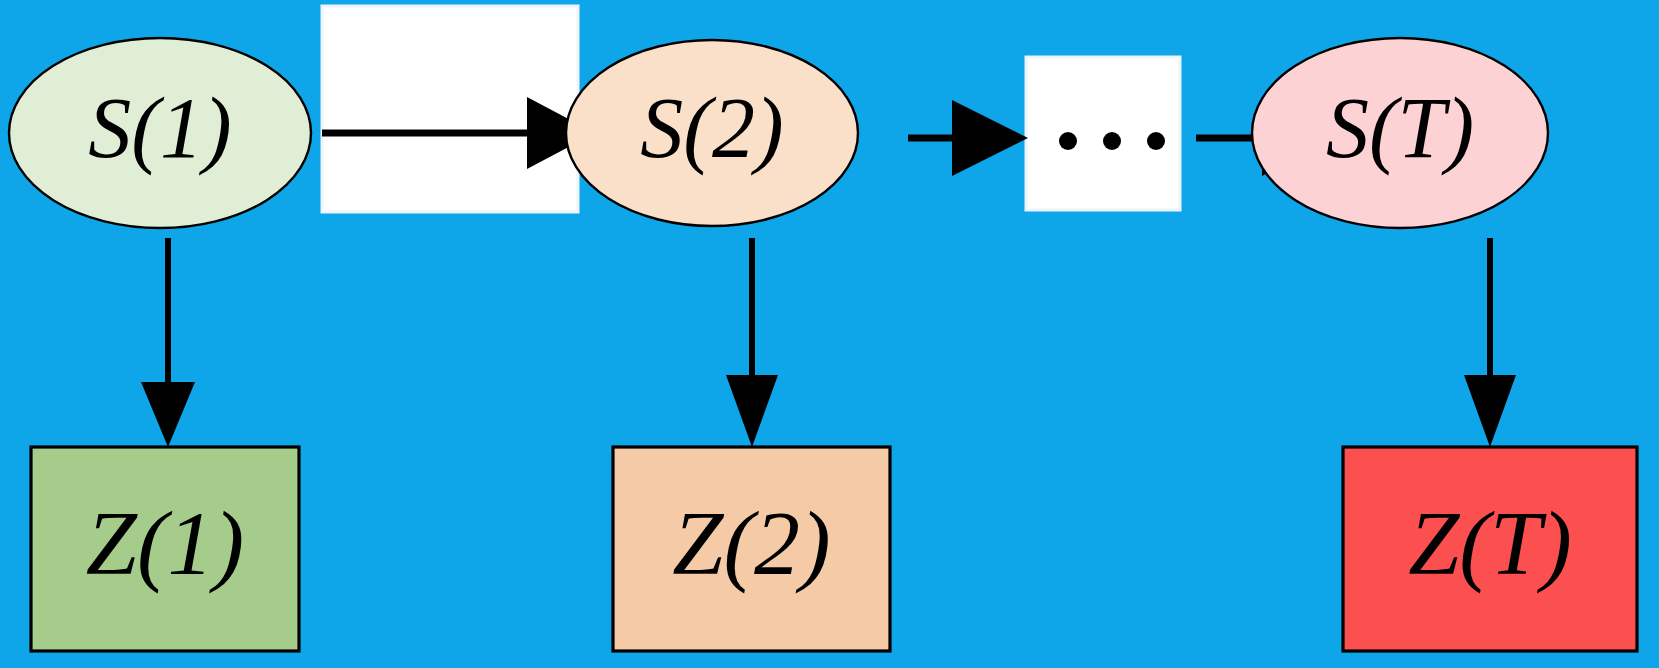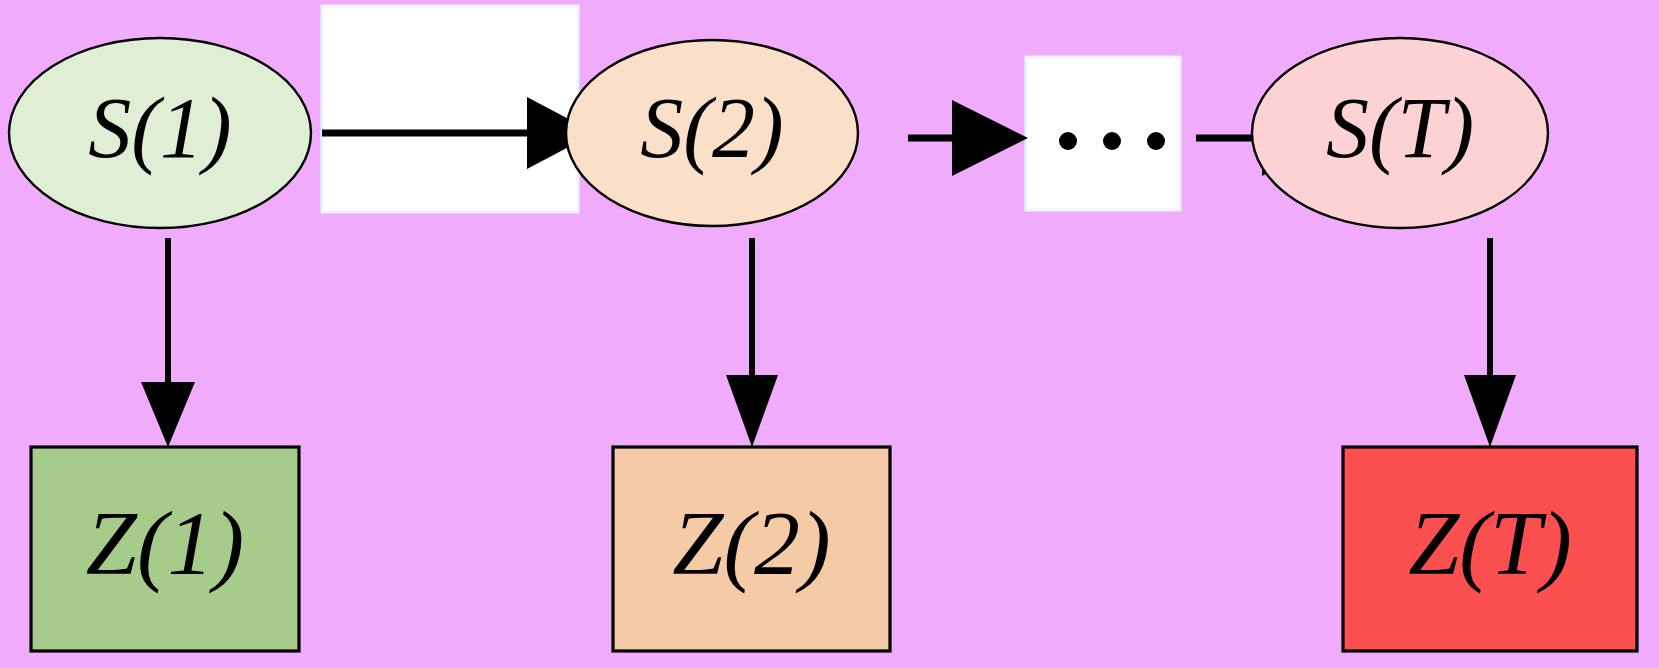--- a/index.html
+++ b/index.html
@@ -8,21 +8,21 @@
     padding: 0;
     background: #ffffff;
   }
   body {
     font-family: "Liberation Serif", serif;
   }
   #canvas {
     position: relative;
     width: 1659px;
     height: 668px;
-    background: #f0abfc;
+    background: #0ea5e9;
     overflow: hidden;
   }
   #diagram-svg {
     position: absolute;
     left: 0;
     top: 0;
     width: 1659px;
     height: 668px;
     display: block;
   }

